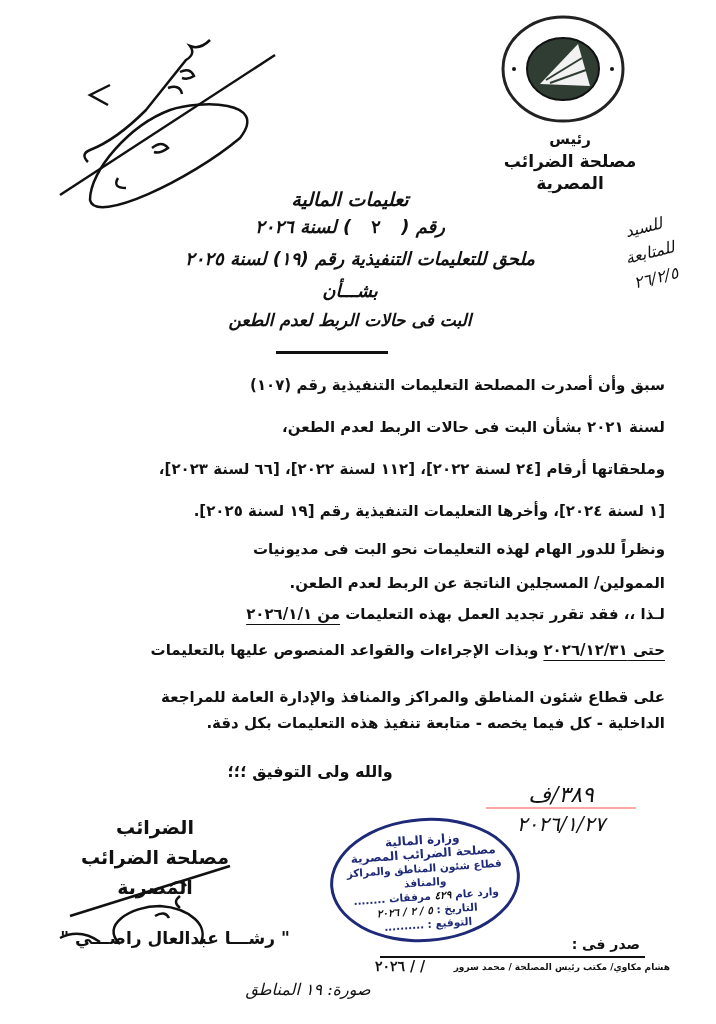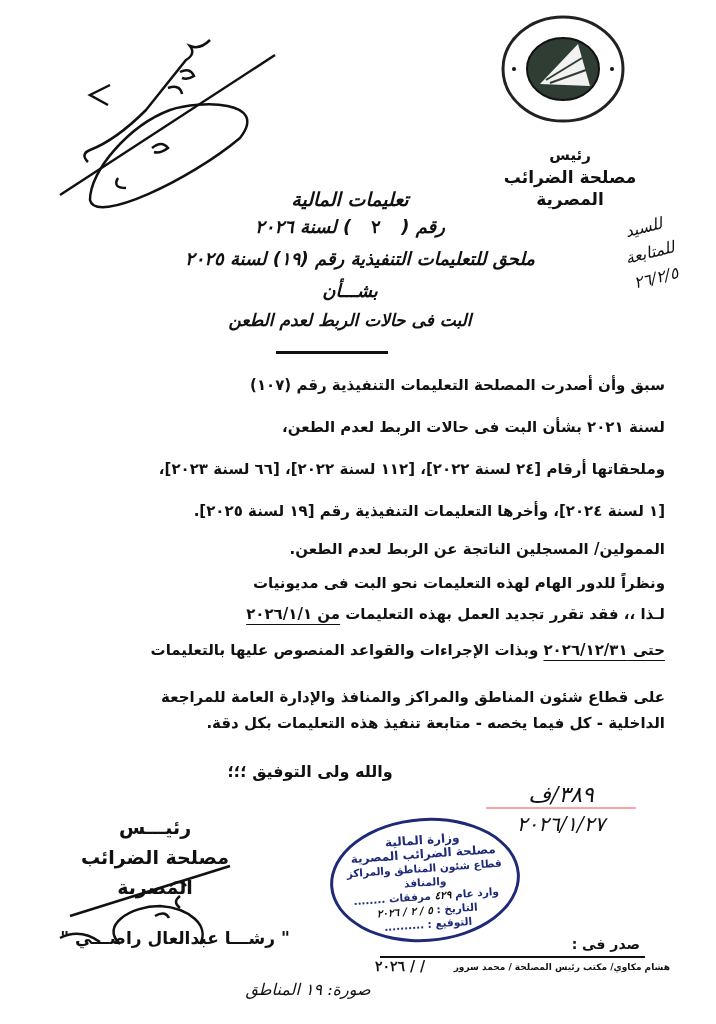--- a/index.html
+++ b/index.html
@@ -5,21 +5,21 @@
   * { box-sizing: border-box; margin: 0; padding: 0; }
   html, body { width: 716px; height: 1024px; background: #ffffff; overflow: hidden; }
   body { position: relative; font-family: "DejaVu Sans", sans-serif; color: #111; direction: rtl; }
 
   .abs { position: absolute; }
 
   
   .logo { left: 500px; top: 14px; width: 126px; height: 110px; }
   .logo svg { width: 100%; height: 100%; }
   .logo-caption { left: 490px; top: 128px; width: 160px; text-align: center; font-weight: bold; line-height: 22px; }
-  .logo-caption .l1 { font-size: 15px; margin-top: 16px; }
+  .logo-caption .l1 { font-size: 15px; }
   .logo-caption .l2 { font-size: 17px; }
 
   
   .heading { left: 100px; width: 500px; text-align: center; font-weight: bold; font-style: italic; }
   .h-title { top: 188px; font-size: 19px; }
   .h-number { top: 216px; font-size: 18px; left: 200px; width: 300px; }
   .h-number .blank { display: inline-block; width: 50px; text-align: center; font-style: normal; font-family: "DejaVu Serif", serif; }
   .h-annex { top: 248px; font-size: 18px; left: 110px; width: 500px; }
   .h-regarding { top: 280px; font-size: 18px; letter-spacing: 6px; }
   .h-subject { top: 310px; font-size: 17px; }
@@ -104,41 +104,41 @@
 <div class="abs divider"></div>
 
 <div class="abs para p1">
   <span class="line">سبق وأن أصدرت المصلحة التعليمات التنفيذية رقم (١٠٧)</span>
   <span class="line">لسنة ٢٠٢١ بشأن البت فى حالات الربط لعدم الطعن،</span>
   <span class="line">وملحقاتها أرقام [٢٤ لسنة ٢٠٢٢]، [١١٢ لسنة ٢٠٢٢]، [٦٦ لسنة ٢٠٢٣]،</span>
   <span class="line">[١ لسنة ٢٠٢٤]، وأخرها التعليمات التنفيذية رقم [١٩ لسنة ٢٠٢٥].</span>
 </div>
 
 <div class="abs para p2">
+  <span class="line">ونظراً للدور الهام لهذه التعليمات نحو البت فى مديونيات</span>
   <span class="line">الممولين/ المسجلين الناتجة عن الربط لعدم الطعن.</span>
-  <span class="line">ونظراً للدور الهام لهذه التعليمات نحو البت فى مديونيات</span>
 </div>
 
 <div class="abs para p3">
   <span class="line"><span>لـذا ،، فقد تقرر تجديد العمل بهذه التعليمات </span><span class="u">من ٢٠٢٦/١/١</span></span>
   <span class="line"><span class="u">حتى ٢٠٢٦/١٢/٣١</span><span> وبذات الإجراءات والقواعد المنصوص عليها بالتعليمات</span></span>
 </div>
 
 <div class="abs para p4">
   <span class="line">على قطاع شئون المناطق والمراكز والمنافذ والإدارة العامة للمراجعة</span>
   <span class="line">الداخلية - كل فيما يخصه - متابعة تنفيذ هذه التعليمات بكل دقة.</span>
 </div>
 
 <div class="abs closing">والله ولى التوفيق ؛؛؛</div>
 
 <div class="abs hw hw-ref">٣٨٩/ف</div>
 <div class="abs hw hw-ref-date">٢٠٢٦/١/٢٧</div>
 
 <div class="abs sig-title">
-  <div>رئيـــس</div>
+  <div>الضرائب</div>
   <div>مصلحة الضرائب المصرية</div>
 </div>
 <svg class="scribble" style="left:60px;top:866px;width:170px;height:80px;" viewBox="0 0 170 80">
   <path d="M10 50 L170 0" fill="none" stroke="#111" stroke-width="2.5"></path>
   <path d="M60 78 C 40 60 70 40 100 40 C 130 42 150 60 140 78" fill="none" stroke="#111" stroke-width="2.5"></path>
   <path d="M110 20 q10 -8 16 0 M120 30 q-8 6 0 12 M95 50 q10 -6 14 2" fill="none" stroke="#111" stroke-width="2.5"></path>
   <path d="M0 72 q20 -10 40 4" fill="none" stroke="#111" stroke-width="2.5"></path>
 </svg>
 <div class="abs sig-name">" رشـــا عبدالعال راضـــي "</div>
 

